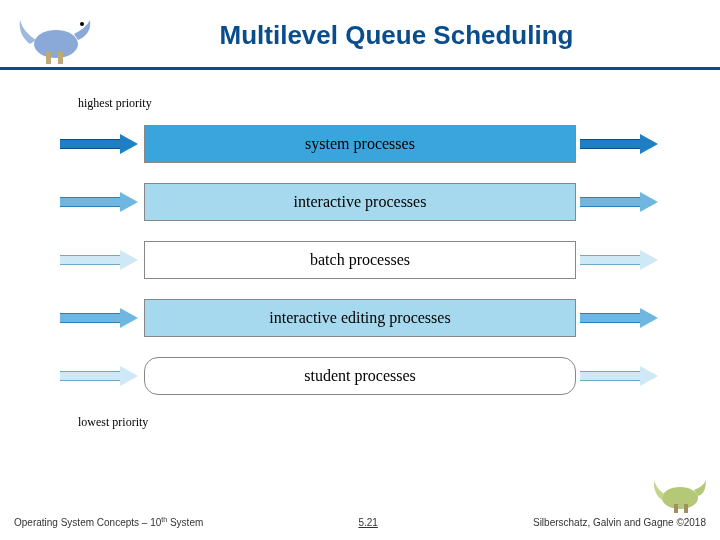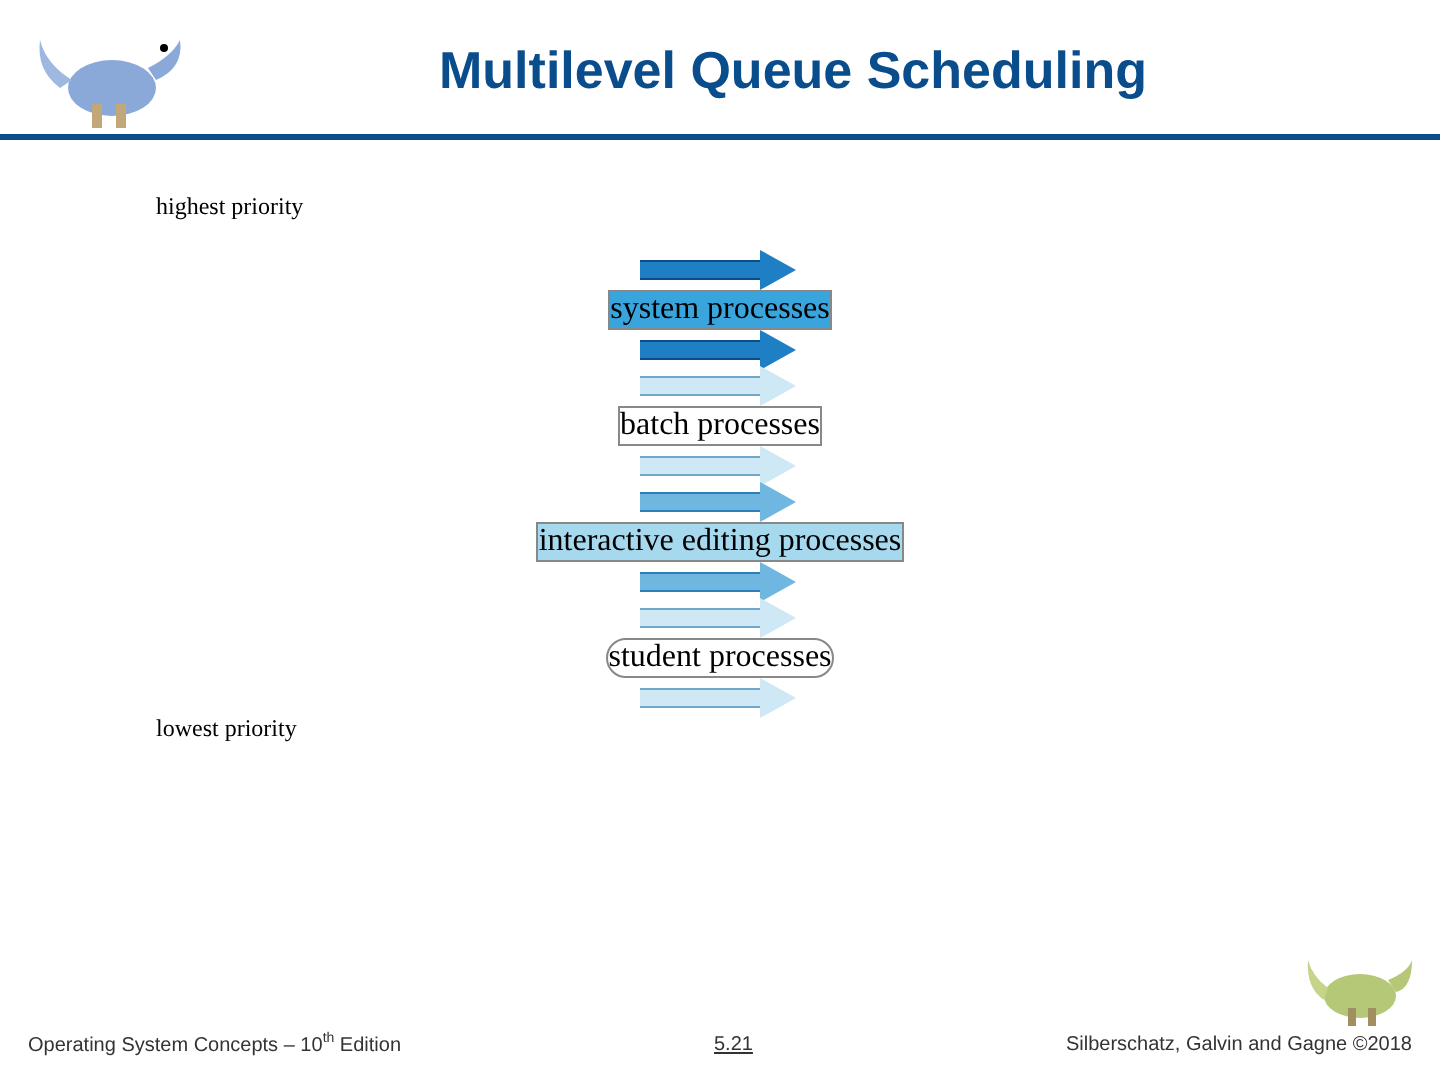--- a/index.html
+++ b/index.html
@@ -44,21 +44,20 @@
     color: #000;
     margin-left: 18px;
   }
   .priority-label.top { margin-top: 4px; margin-bottom: 14px; }
   .priority-label.bottom { margin-top: 10px; }
   .queue-row {
     display: flex;
     align-items: center;
     margin-bottom: 20px;
     height: 38px;
-    flex-direction: column;
   }
   .arrow-in, .arrow-out {
     width: 80px;
     height: 20px;
     position: relative;
     flex-shrink: 0;
   }
   .arrow-line {
     height: 10px;
     width: 62px;
@@ -137,20 +136,31 @@
           <div class="arrow-head" style="border-left: 18px solid rgb(31, 127, 196);"></div>
         </div>
         <div class="queue-box" style="background: rgb(58, 165, 221);">system processes</div>
         <div class="arrow-in">
           <div class="arrow-line" style="background: rgb(31, 127, 196); border-top: 1px solid rgb(10, 77, 140); border-bottom: 1px solid rgb(10, 77, 140);"></div>
           <div class="arrow-head" style="border-left: 18px solid rgb(31, 127, 196);"></div>
         </div>
       </div>
       <div class="queue-row">
         <div class="arrow-in">
+          <div class="arrow-line" style="background: rgb(111, 183, 224); border-top: 1px solid rgb(42, 127, 184); border-bottom: 1px solid rgb(42, 127, 184);"></div>
+          <div class="arrow-head" style="border-left: 18px solid rgb(111, 183, 224);"></div>
+        </div>
+        <div class="queue-box" style="background: rgb(166, 216, 238);">interactive processes</div>
+        <div class="arrow-in">
+          <div class="arrow-line" style="background: rgb(111, 183, 224); border-top: 1px solid rgb(42, 127, 184); border-bottom: 1px solid rgb(42, 127, 184);"></div>
+          <div class="arrow-head" style="border-left: 18px solid rgb(111, 183, 224);"></div>
+        </div>
+      </div>
+      <div class="queue-row">
+        <div class="arrow-in">
           <div class="arrow-line" style="background: rgb(207, 232, 245); border-top: 1px solid rgb(111, 168, 200); border-bottom: 1px solid rgb(111, 168, 200);"></div>
           <div class="arrow-head" style="border-left: 18px solid rgb(207, 232, 245);"></div>
         </div>
         <div class="queue-box" style="background: rgb(255, 255, 255);">batch processes</div>
         <div class="arrow-in">
           <div class="arrow-line" style="background: rgb(207, 232, 245); border-top: 1px solid rgb(111, 168, 200); border-bottom: 1px solid rgb(111, 168, 200);"></div>
           <div class="arrow-head" style="border-left: 18px solid rgb(207, 232, 245);"></div>
         </div>
       </div>
       <div class="queue-row">
@@ -182,19 +192,19 @@
 <svg class="dino-right" viewBox="0 0 60 40">
   <ellipse cx="30" cy="22" rx="18" ry="11" fill="#b4c878"></ellipse>
   <path d="M14 18 Q6 12 4 4 Q3 18 12 24 Z" fill="#c4d488"></path>
   <path d="M44 14 Q54 10 56 4 Q56 18 48 20 Z" fill="#b4c878"></path>
   <rect x="24" y="28" width="4" height="9" fill="#a09060"></rect>
   <rect x="34" y="28" width="4" height="9" fill="#a09060"></rect>
 </svg>
 
 <div class="footer">
   <div class="footer-left">
-    <span>Operating System Concepts – 10</span><sup>th</sup><span> Edition</span>
+    <span>Operating System Concepts – 10</span><sup>th</sup><span> System</span>
   </div>
   <div class="footer-center">5.21</div>
   <div class="footer-right">
     <span>Silberschatz, Galvin and Gagne ©2018</span>
   </div>
 </div>
 
 </body></html>

